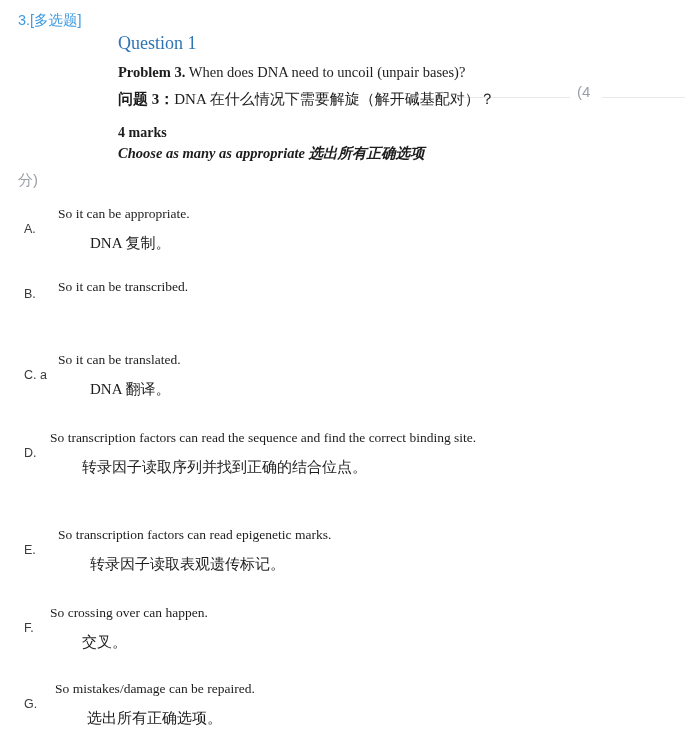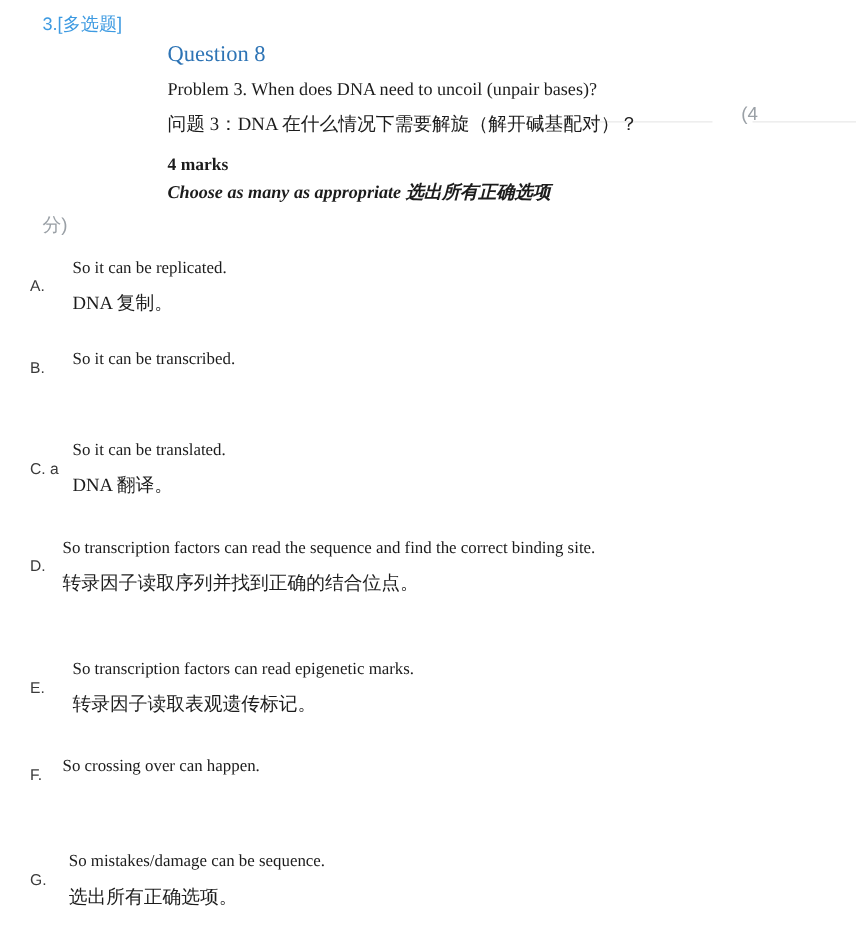--- a/index.html
+++ b/index.html
@@ -4,21 +4,21 @@
 <style>
   html, body { margin: 0; padding: 0; }
   body {
     width: 685px; height: 751px;
     background: #ffffff;
     position: relative;
     overflow: hidden;
     font-family: "Liberation Serif", serif;
     color: #1c1c1c;
   }
-  .abs { position: absolute; white-space: nowrap; margin-left: 16px; }
+  .abs { position: absolute; white-space: nowrap; }
 
   
   .q-tag {
     left: 18px; top: 12px;
     font-family: "Liberation Sans", sans-serif;
     font-size: 14.5px; line-height: 17px;
     color: #3d9ae1;
   }
   .score-open {
     left: 577px; top: 83px;
@@ -37,71 +37,71 @@
   .blank-right { left: 602px; width: 83px; }
 
   
   .q-title {
     left: 118px; top: 33px;
     font-size: 18px; line-height: 20px;
     color: #2e74b5;
   }
   .prob-en { left: 118px; top: 64px; font-size: 14.5px; }
   .prob-zh { left: 118px; top: 90px; font-size: 15px; }
-  .bold { font-weight: normal; }
+  .bold { font-weight: bold; }
   .marks { left: 118px; top: 125px; font-size: 14px; font-weight: bold; }
   .instruction { left: 118px; top: 144px; font-size: 14.5px; font-style: italic; font-weight: bold; }
 
   
   .option {
     position: absolute; left: 24px;
     display: flex; align-items: center;
     white-space: nowrap;
   }
   .opt-label {
     width: 26px; flex-shrink: 0;
     font-family: "Liberation Sans", sans-serif;
     font-size: 12.5px; color: #3a3a3a;
   }
   .opt-lines { margin-left: 8px; }
   .opt-en { font-size: 13.5px; line-height: 15px; margin-bottom: 14px; }
-  .opt-zh { font-size: 15px; line-height: 17px; }
+  .opt-zh { font-size: 15px; line-height: 17px; margin-left: 32px; }
 
   .opt-a { top: 206px; }
   .opt-b { top: 279px; }
   .opt-c { top: 352px; }
   .opt-d { top: 430px; }
   .opt-e { top: 527px; }
   .opt-f { top: 605px; }
   .opt-g { top: 681px; }
   .opt-d .opt-lines, .opt-f .opt-lines { margin-left: 0; }
   .opt-g .opt-lines { margin-left: 5px; }
 </style>
 </head>
 <body>
 
 <div class="abs q-tag">3.[多选题]</div>
 <div class="abs score-open">(4</div>
 <div class="abs score-close">分)</div>
 <div class="blank-underline blank-left"></div>
 <div class="blank-underline blank-right"></div>
 
-<div class="abs q-title">Question 8</div>
+<div class="abs q-title">Question 1</div>
 
 <div class="abs prob-en"><span class="bold">Problem 3.</span><span> When does DNA need to uncoil (unpair bases)?</span></div>
 
 <div class="abs prob-zh"><span class="bold">问题 3：</span><span>DNA 在什么情况下需要解旋（解开碱基配对）？</span></div>
 
 <div class="abs marks">4 marks</div>
 <div class="abs instruction">Choose as many as appropriate 选出所有正确选项</div>
 
 <div class="option opt-a">
   <div class="opt-label">A.</div>
   <div class="opt-lines">
-    <div class="opt-en">So it can be replicated.</div>
+    <div class="opt-en">So it can be appropriate.</div>
     <div class="opt-zh">DNA 复制。</div>
   </div>
 </div>
 
 <div class="option opt-b">
   <div class="opt-label">B.</div>
   <div class="opt-lines">
     <div class="opt-en">So it can be transcribed.</div>
   </div>
 </div>
@@ -127,22 +127,23 @@
   <div class="opt-lines">
     <div class="opt-en">So transcription factors can read epigenetic marks.</div>
     <div class="opt-zh">转录因子读取表观遗传标记。</div>
   </div>
 </div>
 
 <div class="option opt-f">
   <div class="opt-label">F.</div>
   <div class="opt-lines">
     <div class="opt-en">So crossing over can happen.</div>
+    <div class="opt-zh">交叉。</div>
   </div>
 </div>
 
 <div class="option opt-g">
   <div class="opt-label">G.</div>
   <div class="opt-lines">
-    <div class="opt-en">So mistakes/damage can be sequence.</div>
+    <div class="opt-en">So mistakes/damage can be repaired.</div>
     <div class="opt-zh">选出所有正确选项。</div>
   </div>
 </div>
 
 </body></html>

